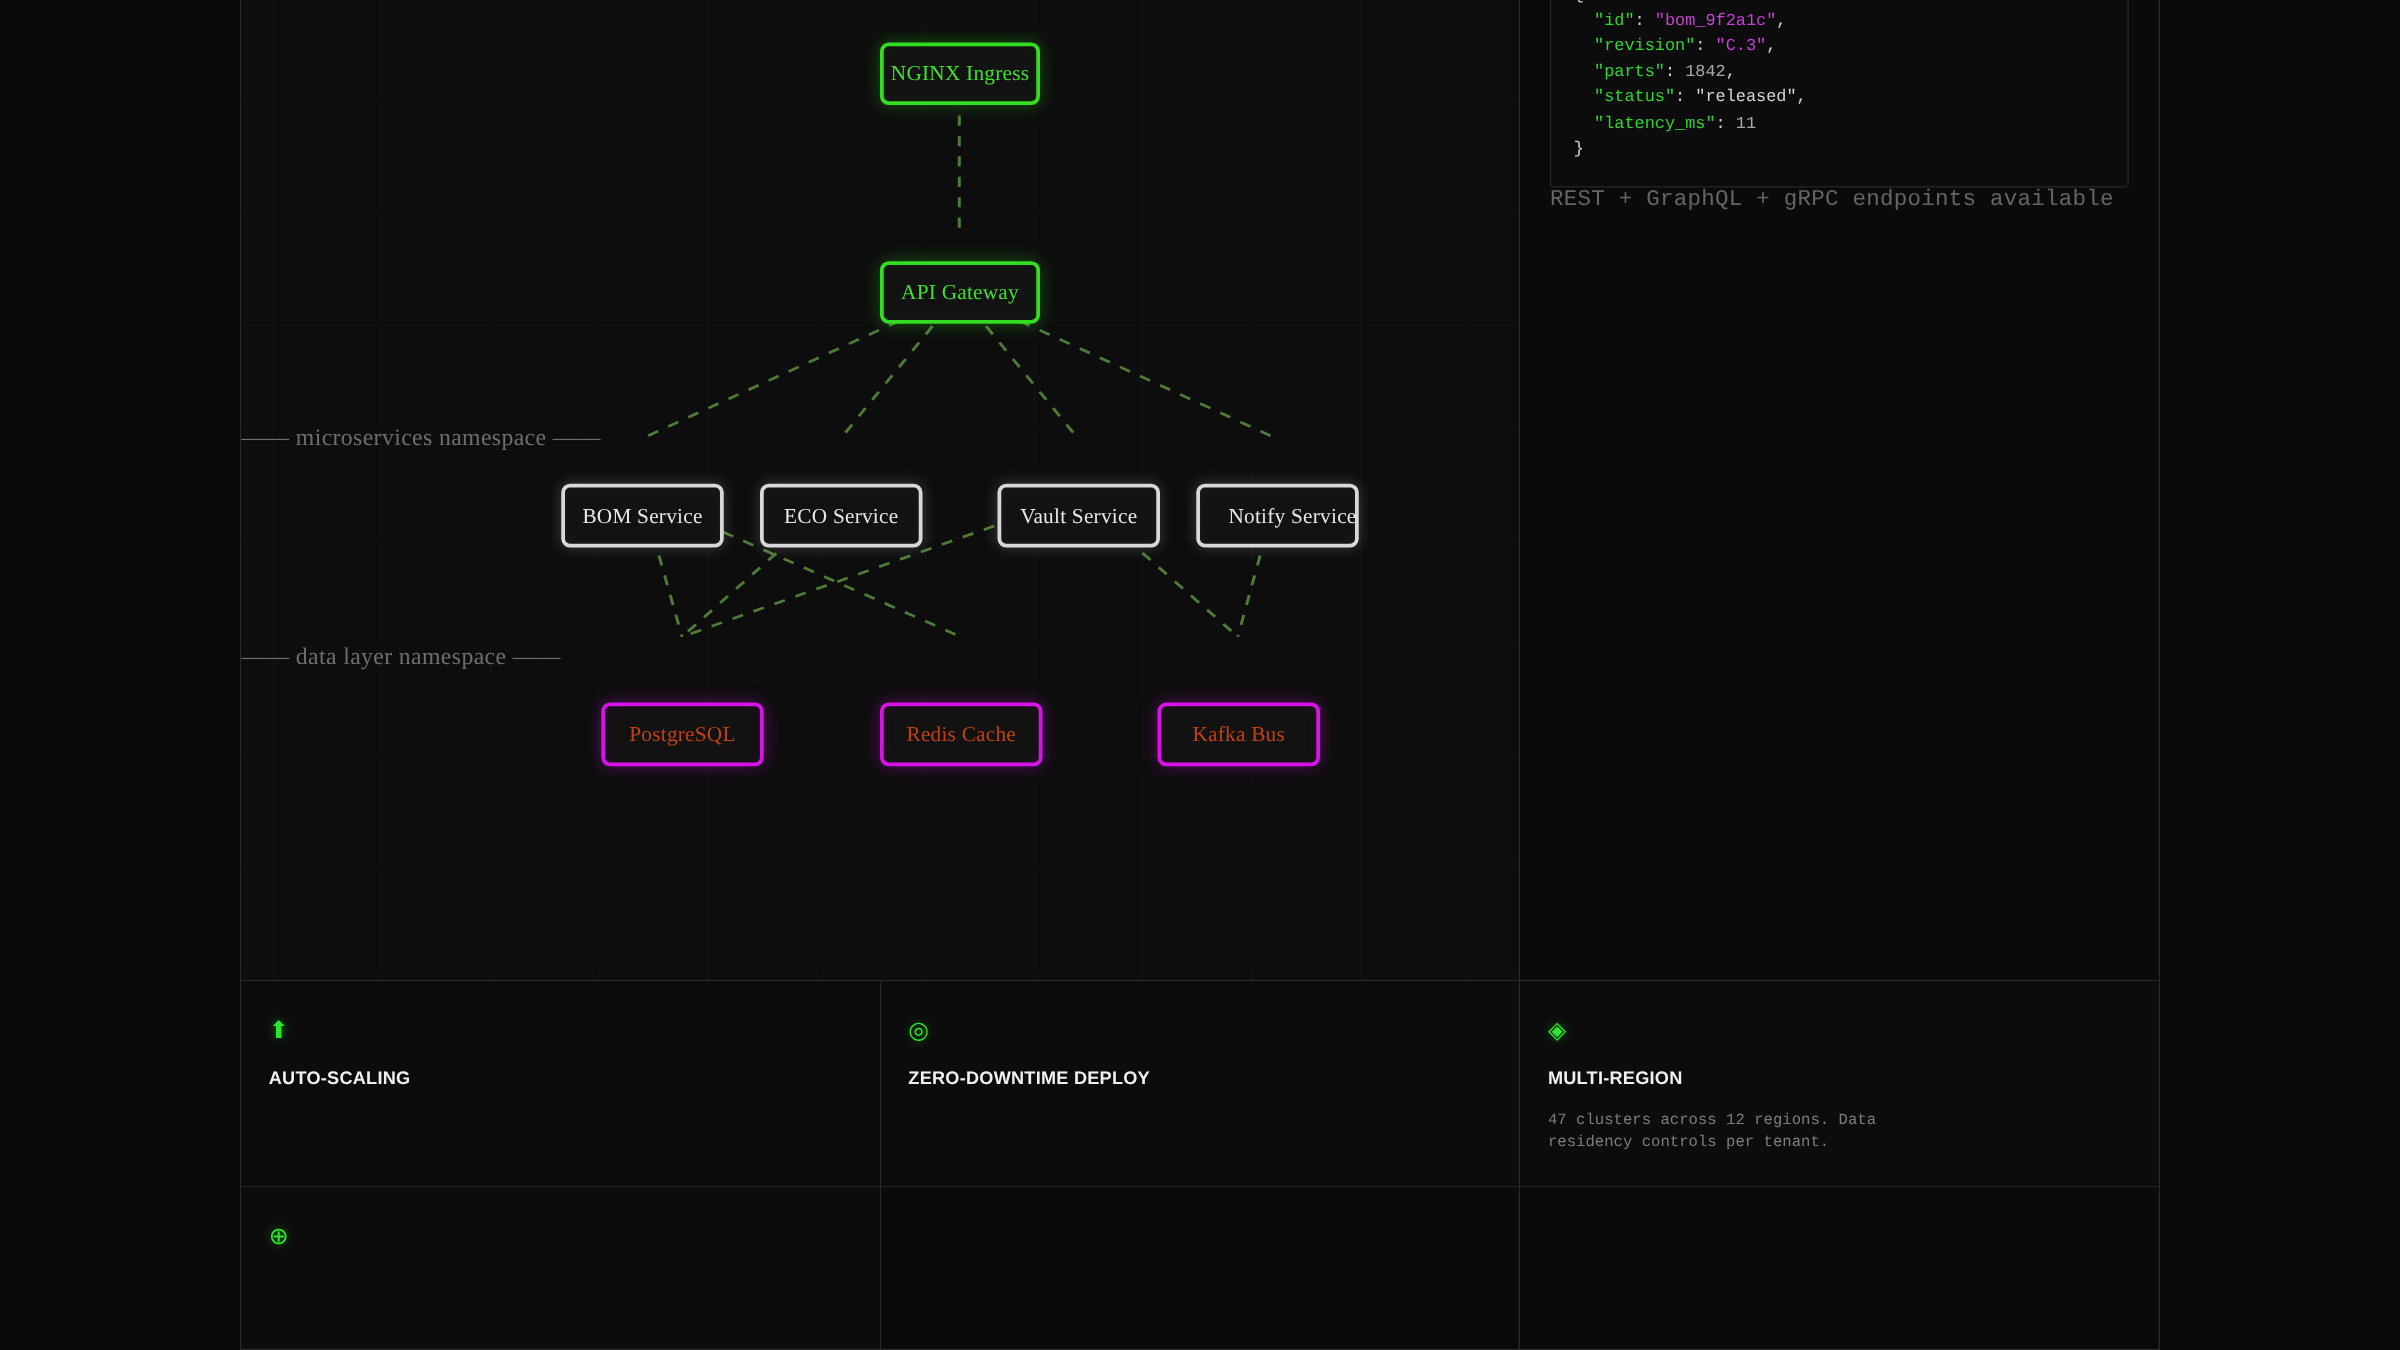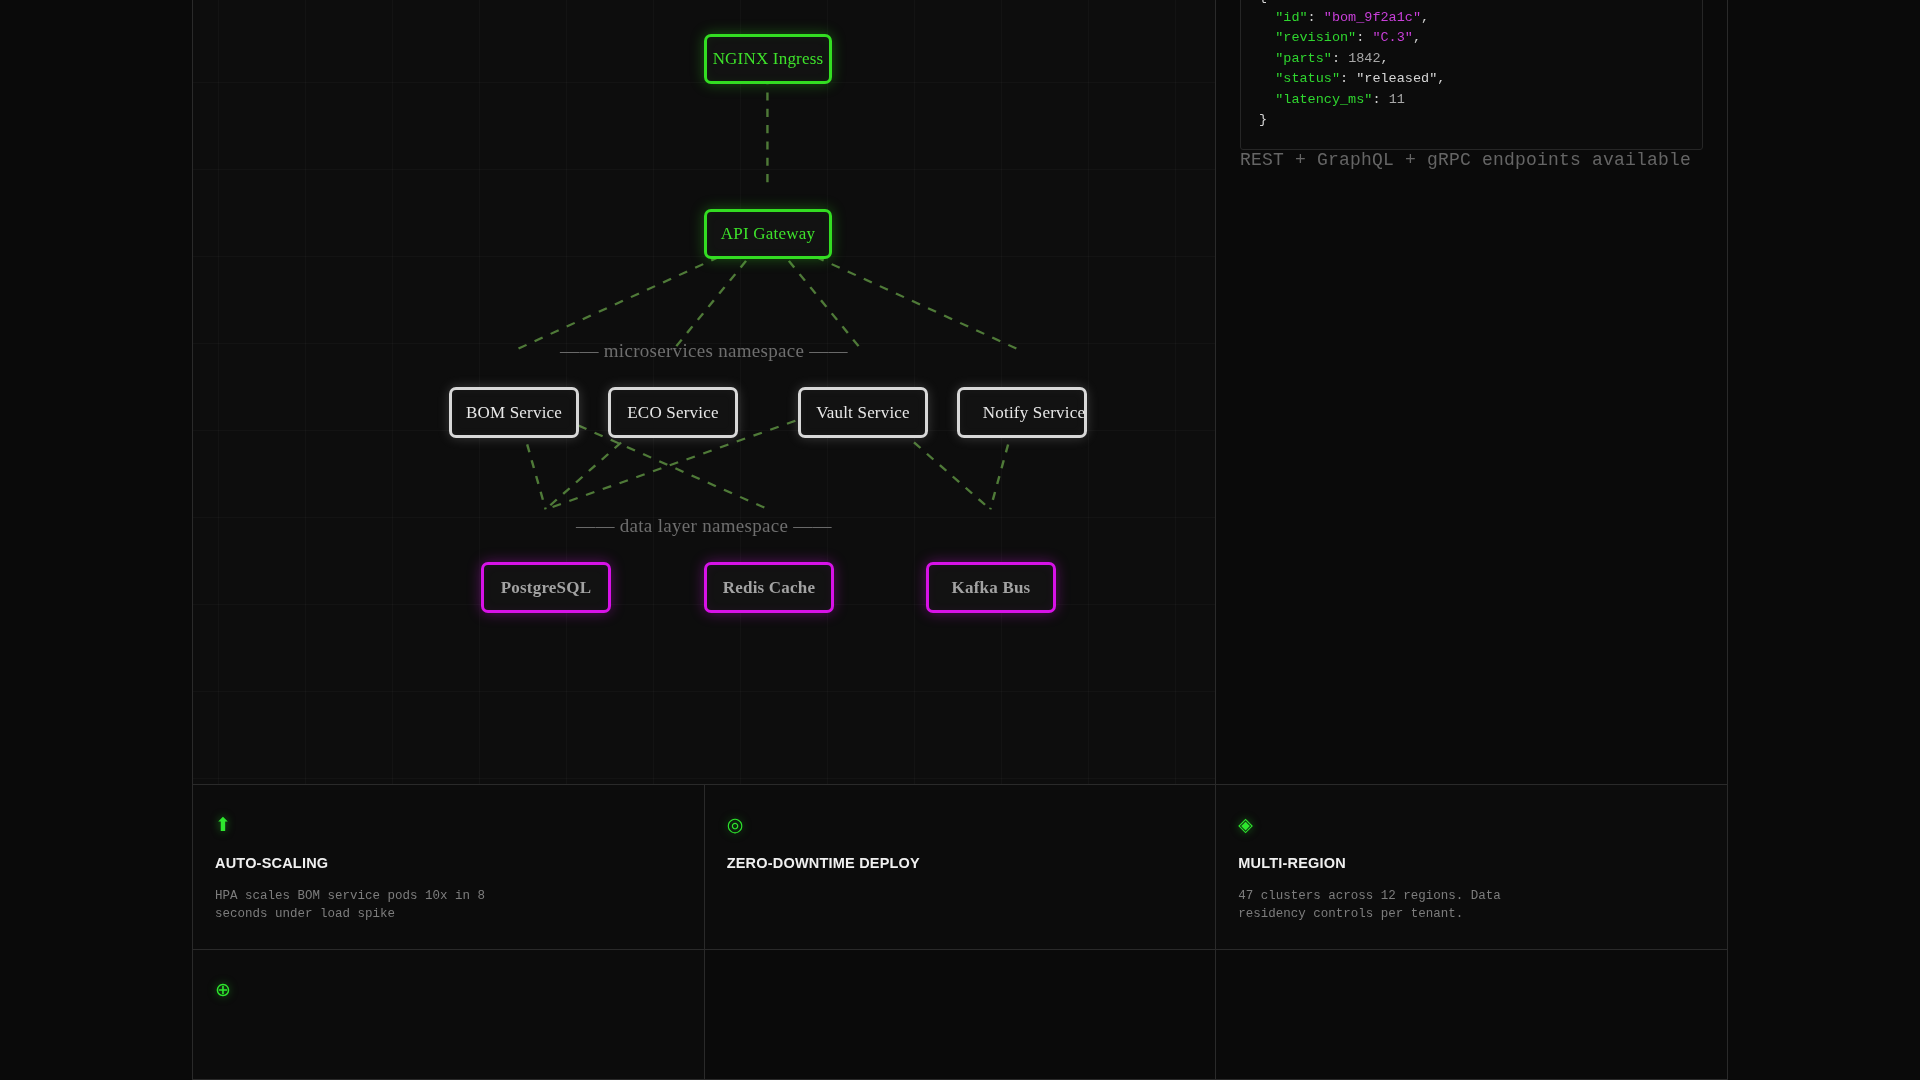--- a/index.html
+++ b/index.html
@@ -71,29 +71,27 @@
     color: #3ee22b;
     box-shadow: 0 0 14px rgba(50,220,30,0.35), inset 0 0 10px rgba(40,200,20,0.07);
   }
   .node.silver {
     border: 3px solid #d8d8d8;
     color: #e8e8e8;
     box-shadow: 0 0 12px rgba(220,220,220,0.22), inset 0 0 10px rgba(200,200,200,0.05);
   }
   .node.magenta {
     border: 3px solid #d812e8;
-    color: #a3a3a3;
+    color: #c2410c;
     box-shadow: 0 0 14px rgba(210,20,230,0.38), inset 0 0 10px rgba(200,20,220,0.07);
-    font-weight: bold;
   }
 
   .band-label {
     position: absolute;
     width: 100%;
-    text-align: center;
     font-family: "Liberation Serif", serif;
     font-size: 19px;
     color: #6e6e6e;
     z-index: 3;
     letter-spacing: 0.3px;
   }
 
   
   .json-pane {
     flex: 1;
@@ -231,21 +229,20 @@
           <div class="json-line"><span class="j-brace">}</span></div>
         </div>
       <div class="json-caption">REST + GraphQL + gRPC endpoints available</div>
     </div>
   </div>
 
   <div class="cards-grid" id="cards-grid">
       <div class="feature-card">
         <span class="card-icon">⬆</span>
         <div class="card-title">AUTO-SCALING</div>
-        <div class="card-desc">HPA scales BOM service pods 10x in 8 seconds under load spike</div>
       </div>
       <div class="feature-card">
         <span class="card-icon">◎</span>
         <div class="card-title">ZERO-DOWNTIME DEPLOY</div>
       </div>
       <div class="feature-card">
         <span class="card-icon">◈</span>
         <div class="card-title">MULTI-REGION</div>
         <div class="card-desc">47 clusters across 12 regions. Data residency controls per tenant.</div>
       </div>

